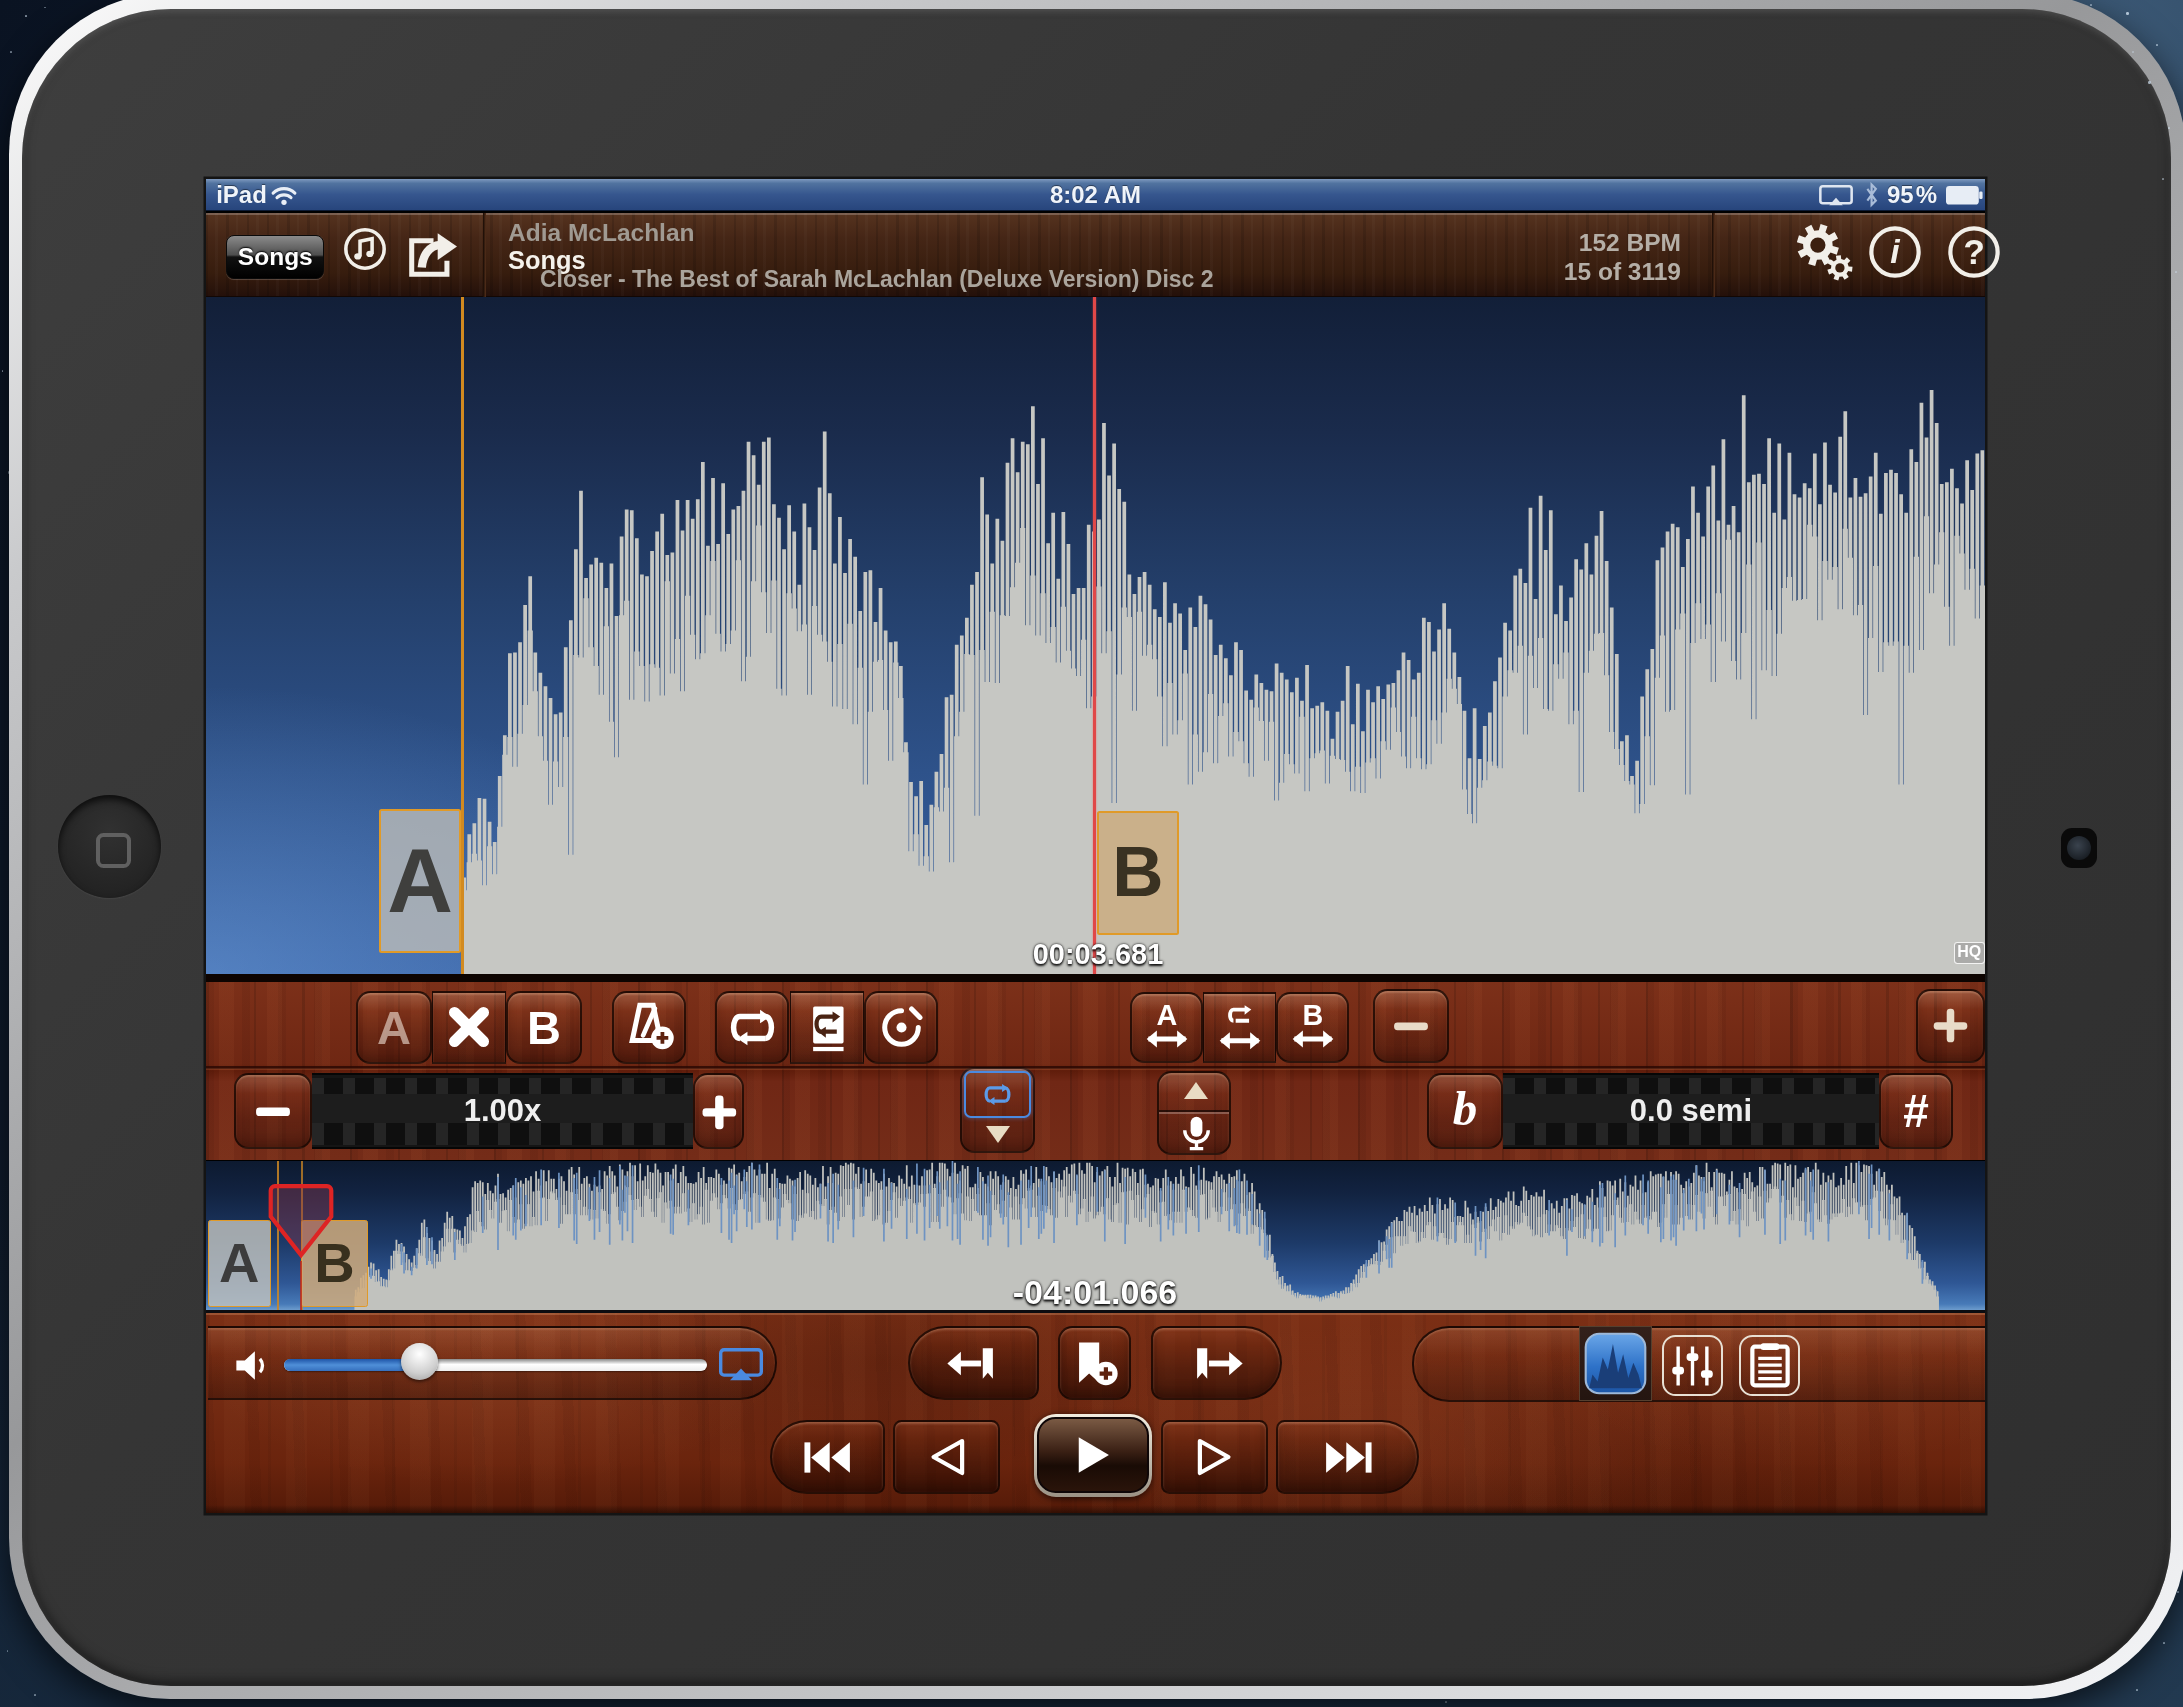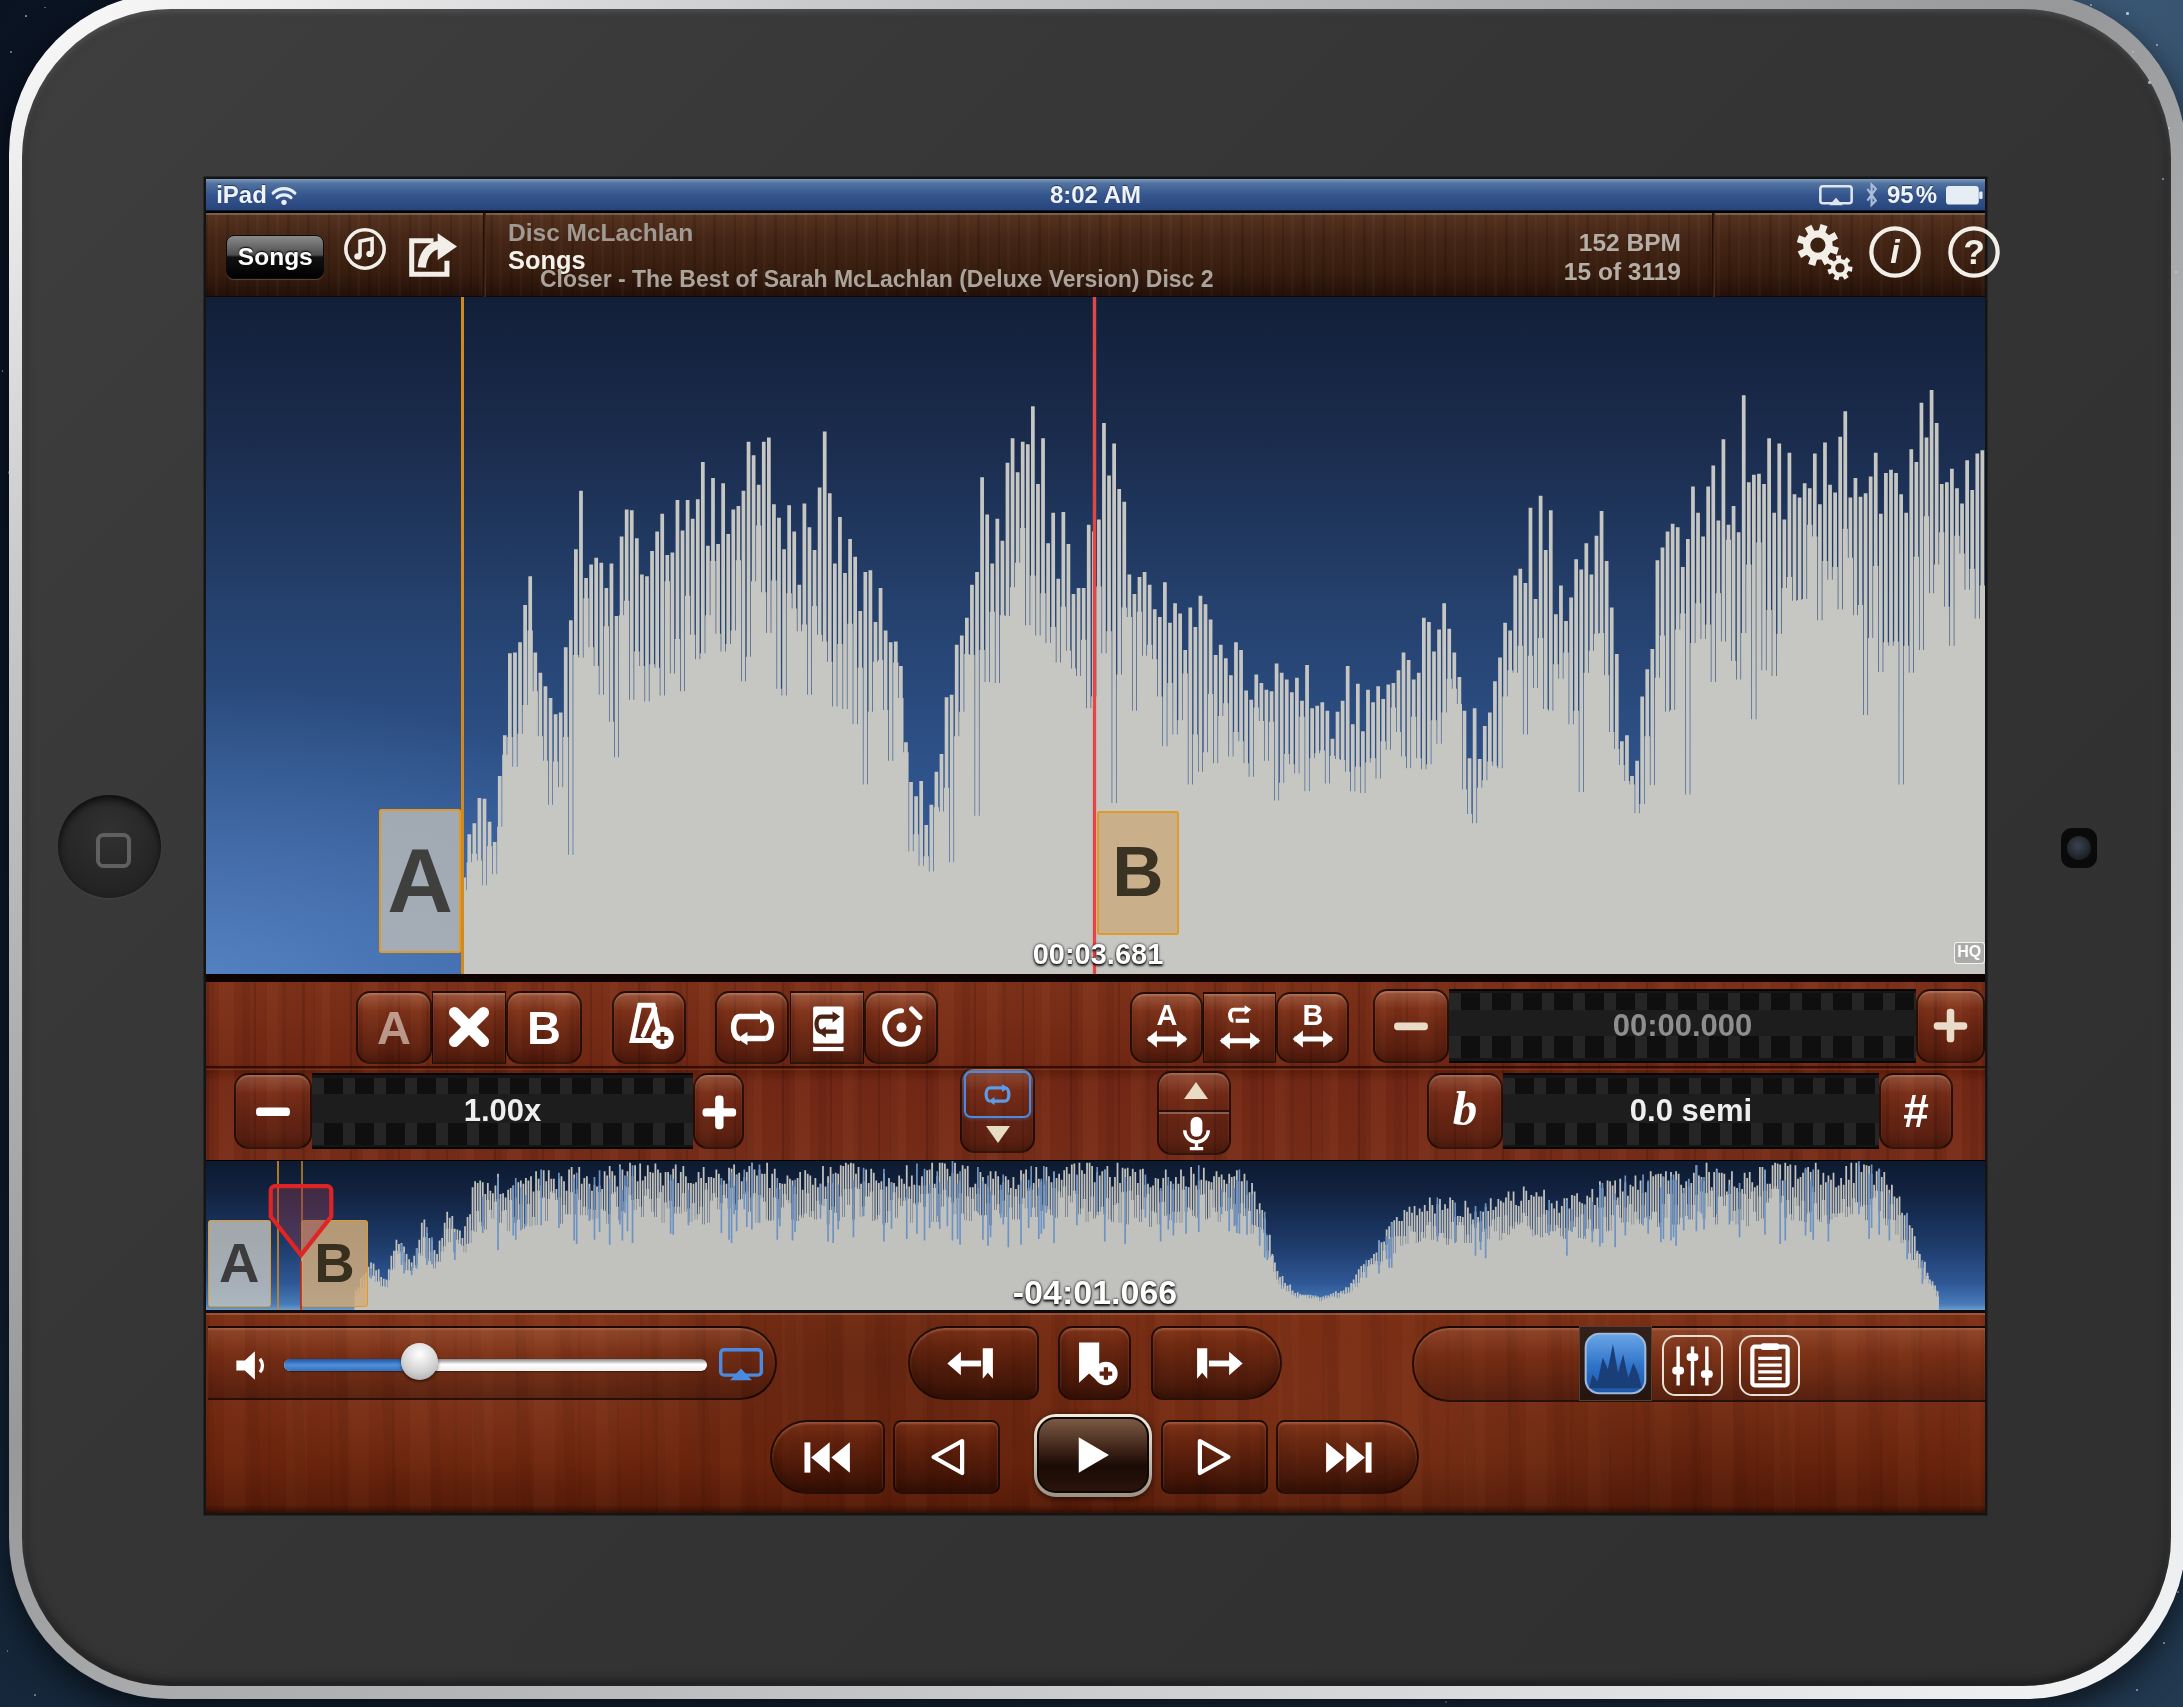--- a/index.html
+++ b/index.html
@@ -211,21 +211,21 @@
  <circle cx="31" cy="31" r="27" fill="none" stroke="#f2efe9" stroke-width="5"></circle>
  <path d="M24 41.5 L24 20 L41 16.5 L41 38" fill="none" stroke="#f2efe9" stroke-width="5"></path>
  <ellipse cx="20.8" cy="41.5" rx="5" ry="4.4" fill="#f2efe9"></ellipse>
  <ellipse cx="37.8" cy="38" rx="5" ry="4.4" fill="#f2efe9"></ellipse>
         </svg>
 <svg style="position:absolute;left:199px;top:18.6px" width="52" height="46" viewBox="0 0 62 54">
  <path d="M34 10 L8 10 L8 50 L50 50 L50 34" fill="none" stroke="#f2efe9" stroke-width="6"></path>
  <path d="M20 42 C21 27 29 16 42 15" stroke="#f2efe9" stroke-width="10" fill="none"></path>
  <path d="M39 1 L62 17 L39 33 Z" fill="#f2efe9"></path>
         </svg>
-<span class="song1">Disc McLachlan</span>
+<span class="song1">Adia McLachlan</span>
 <span class="song2">Songs</span>
 <span class="song3">Closer - The Best of Sarah McLachlan (Deluxe Version) Disc 2</span>
 <span class="bpm" style="left:1221px;top:16px;">152 BPM</span>
 <span class="bpm" style="left:1221px;top:45px;">15 of 3119</span>
 <svg style="position:absolute;left:1589px;top:10.2px" width="61" height="61" viewBox="0 0 72 72">
  <path d="M51.8 29.2 L49.3 37.4 L42.0 34.9 L38.6 39.1 L42.3 45.8 L34.7 49.8 L31.3 43.0 L25.9 43.5 L23.8 50.8 L15.6 48.3 L18.1 41.0 L13.9 37.6 L7.2 41.3 L3.2 33.7 L10.0 30.3 L9.5 24.9 L2.2 22.8 L4.7 14.6 L12.0 17.1 L15.4 12.9 L11.7 6.2 L19.3 2.2 L22.7 9.0 L28.1 8.5 L30.2 1.2 L38.4 3.7 L35.9 11.0 L40.1 14.4 L46.8 10.7 L50.8 18.3 L44.0 21.7 L44.5 27.1 Z" fill="#f2efe9"></path>
  <circle cx="27" cy="26" r="9" fill="#3c2010"></circle>
  <path d="M67.9 51.5 L67.3 57.4 L62.8 56.8 L60.8 60.0 L63.4 63.8 L58.5 67.0 L56.1 63.0 L52.4 63.5 L51.1 67.9 L45.5 66.0 L47.1 61.7 L44.4 59.1 L40.2 60.8 L38.2 55.3 L42.5 53.8 L42.9 50.1 L38.9 47.8 L42.0 42.8 L45.8 45.3 L49.0 43.3 L48.3 38.8 L54.1 38.0 L54.5 42.6 L58.1 43.8 L61.2 40.4 L65.4 44.5 L62.1 47.7 L63.3 51.2 Z" fill="#f2efe9"></path>
  <circle cx="53" cy="53" r="5.5" fill="#3c2010"></circle>
         </svg>
@@ -347,24 +347,20 @@
               </g>
             </svg>
           </div>
         </div>
         <div class="wbtn gl" style="left:1167px;top:6.8px;width:76px;height:74px;">
           <div class="icw">
             <svg width="44" height="44" viewBox="0 0 52 52">
               <rect x="6" y="22" width="40" height="9" rx="4" fill="#e8dbc8"></rect>
             </svg>
           </div>
-        </div>
-        <div class="led" style="left:1243px;top:6.8px;width:467px;height:74px;">
-          <div class="ledmid"></div>
-          <div class="ledtxt" style="color:#8e8e8e;">00:00.000</div>
         </div>
         <div class="wbtn gr" style="left:1710px;top:6.8px;width:69px;height:74px;">
           <div class="icw">
             <svg width="47" height="47" viewBox="0 0 56 56">
               <rect x="8" y="24" width="40" height="9" rx="4" fill="#e8dbc8"></rect>
               <rect x="23.5" y="8" width="9" height="40" rx="4" fill="#e8dbc8"></rect>
             </svg>
           </div>
         </div>
         <div class="wbtn gl" style="left:28px;top:91px;width:78px;height:76px;">

